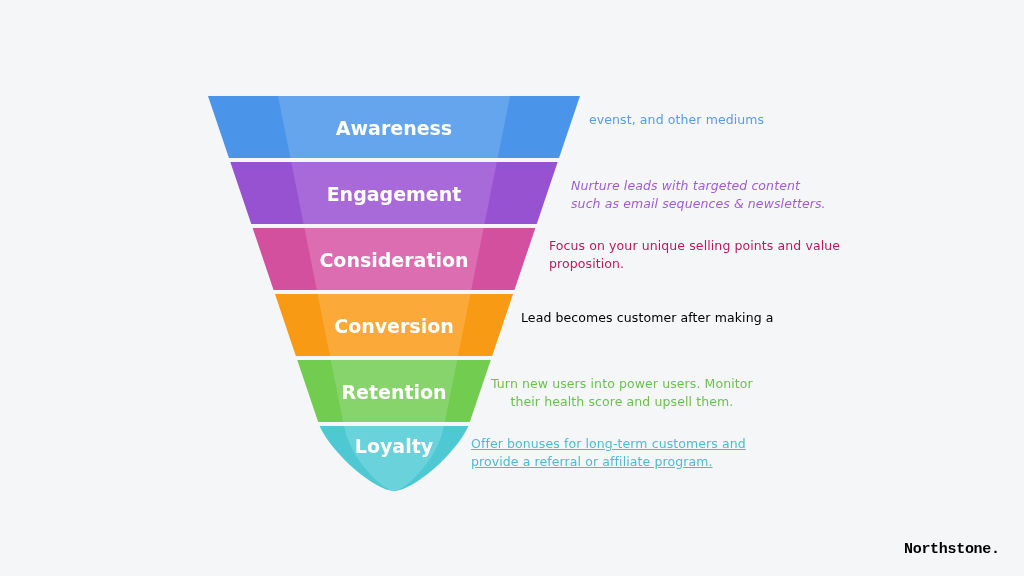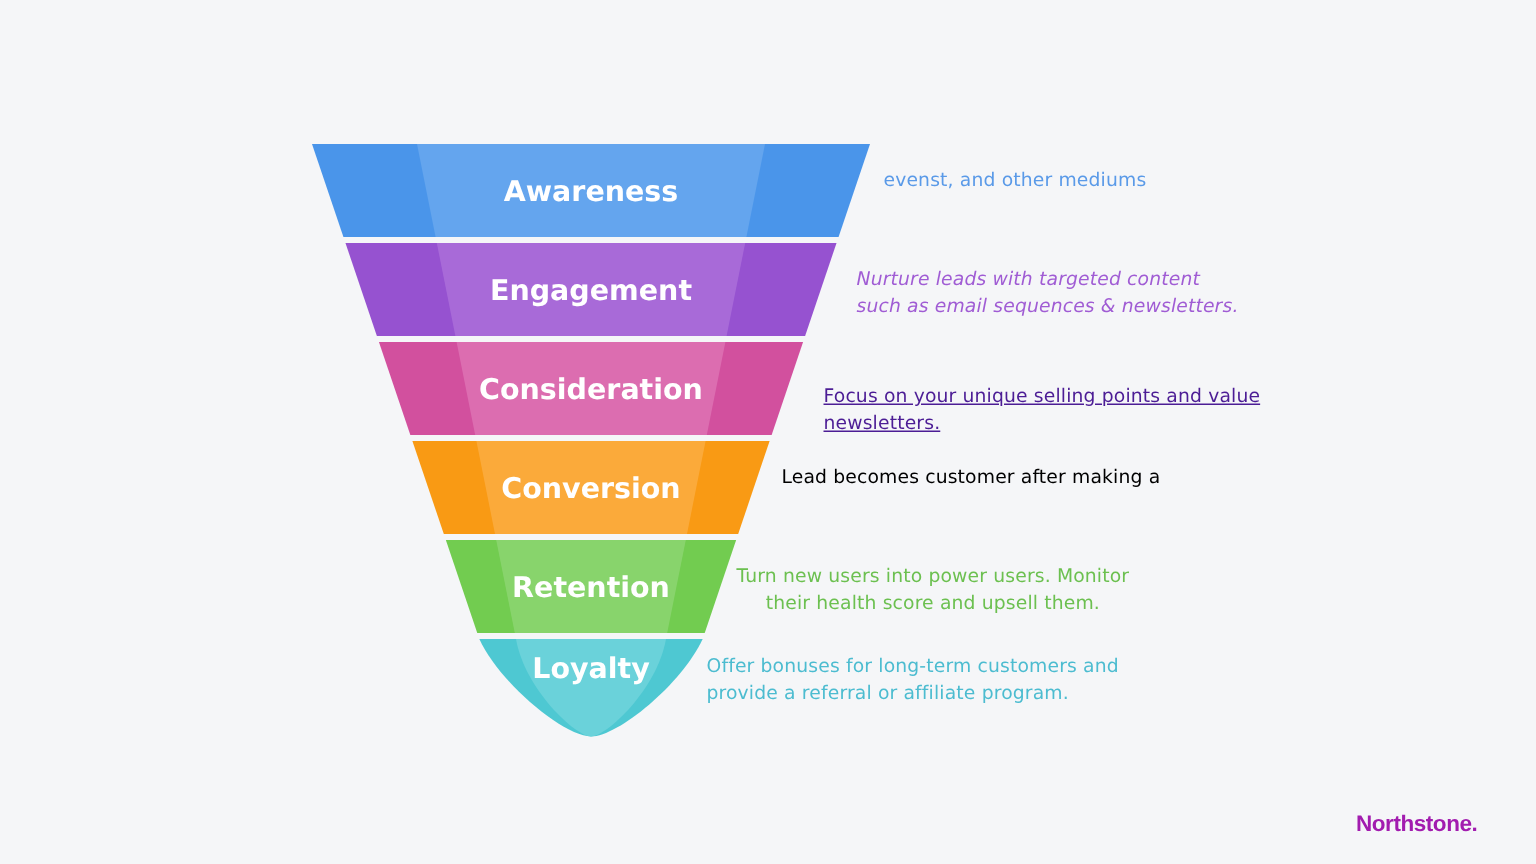--- a/index.html
+++ b/index.html
@@ -1,20 +1,20 @@
 <!DOCTYPE html>
 <html><head>
 <meta charset="utf-8">
 <style>
   html, body { margin:0; padding:0; }
   body { width:1024px; height:576px; background:#f5f6f8; position:relative; overflow:hidden; font-family:"DejaVu Sans", "Liberation Sans", sans-serif; }
   #funnel { position:absolute; left:0; top:0; }
   .stage-label { font-family:"DejaVu Sans", sans-serif; font-weight:bold; fill:#ffffff; font-size:19px; text-anchor:middle; dominant-baseline:middle; }
   .desc { position:absolute; font-size:12.5px; line-height:18px; letter-spacing:0.1px; }
-  .logo { position:absolute; left:904px; top:541px; font-family:Liberation Sans, sans-serif; font-weight:bold; font-size:15px; color:#a21caf; letter-spacing:-0.3px; }
+  .logo { position:absolute; left:904px; top:541px; font-family:Liberation Mono, monospace; font-weight:bold; font-size:15px; color:#000000; letter-spacing:-0.3px; }
 </style>
 </head>
 <body>
 
 <svg id="funnel" width="1024" height="576">
     <g>
       <polygon points="208,96 580,96 559.044,158 228.95600000000002,158" fill="#4a95ea"></polygon>
       <polygon points="278,96 510,96 497.6,158 290.4,158" fill="#64a5ee"></polygon>
       <text x="394" y="129" class="stage-label">Awareness</text>
     </g>
@@ -46,30 +46,30 @@
   </svg>
 
 <div id="descs">
     <div class="desc" style="left: 589px; top: 111px; color: rgb(90, 154, 232);">
       <div>evenst, and other mediums</div>
     </div>
     <div class="desc" style="left: 571px; top: 177px; color: rgb(160, 92, 212); font-style: italic;">
       <div>Nurture leads with targeted content</div>
       <div>such as email sequences &amp; newsletters.</div>
     </div>
-    <div class="desc" style="left: 549px; top: 255px; color: #4c1d95; text-decoration: underline;">
+    <div class="desc" style="left: 549px; top: 237px; color: #be185d;">
       <div>Focus on your unique selling points and value</div>
-      <div>newsletters.</div>
+      <div>proposition.</div>
     </div>
     <div class="desc" style="left: 521px; top: 309px; color: #000000;">
       <div>Lead becomes customer after making a</div>
     </div>
     <div class="desc" style="left: 491px; top: 375px; color: rgb(108, 192, 80); text-align: center;">
       <div>Turn new users into power users. Monitor</div>
       <div>their health score and upsell them.</div>
     </div>
-    <div class="desc" style="left: 471px; top: 435px; color: rgb(76, 188, 208);">
+    <div class="desc" style="left: 471px; top: 435px; color: rgb(76, 188, 208); text-decoration: underline;">
       <div>Offer bonuses for long-term customers and</div>
       <div>provide a referral or affiliate program.</div>
     </div>
   </div>
 
 <div class="logo">Northstone.</div>
 
 </body></html>

